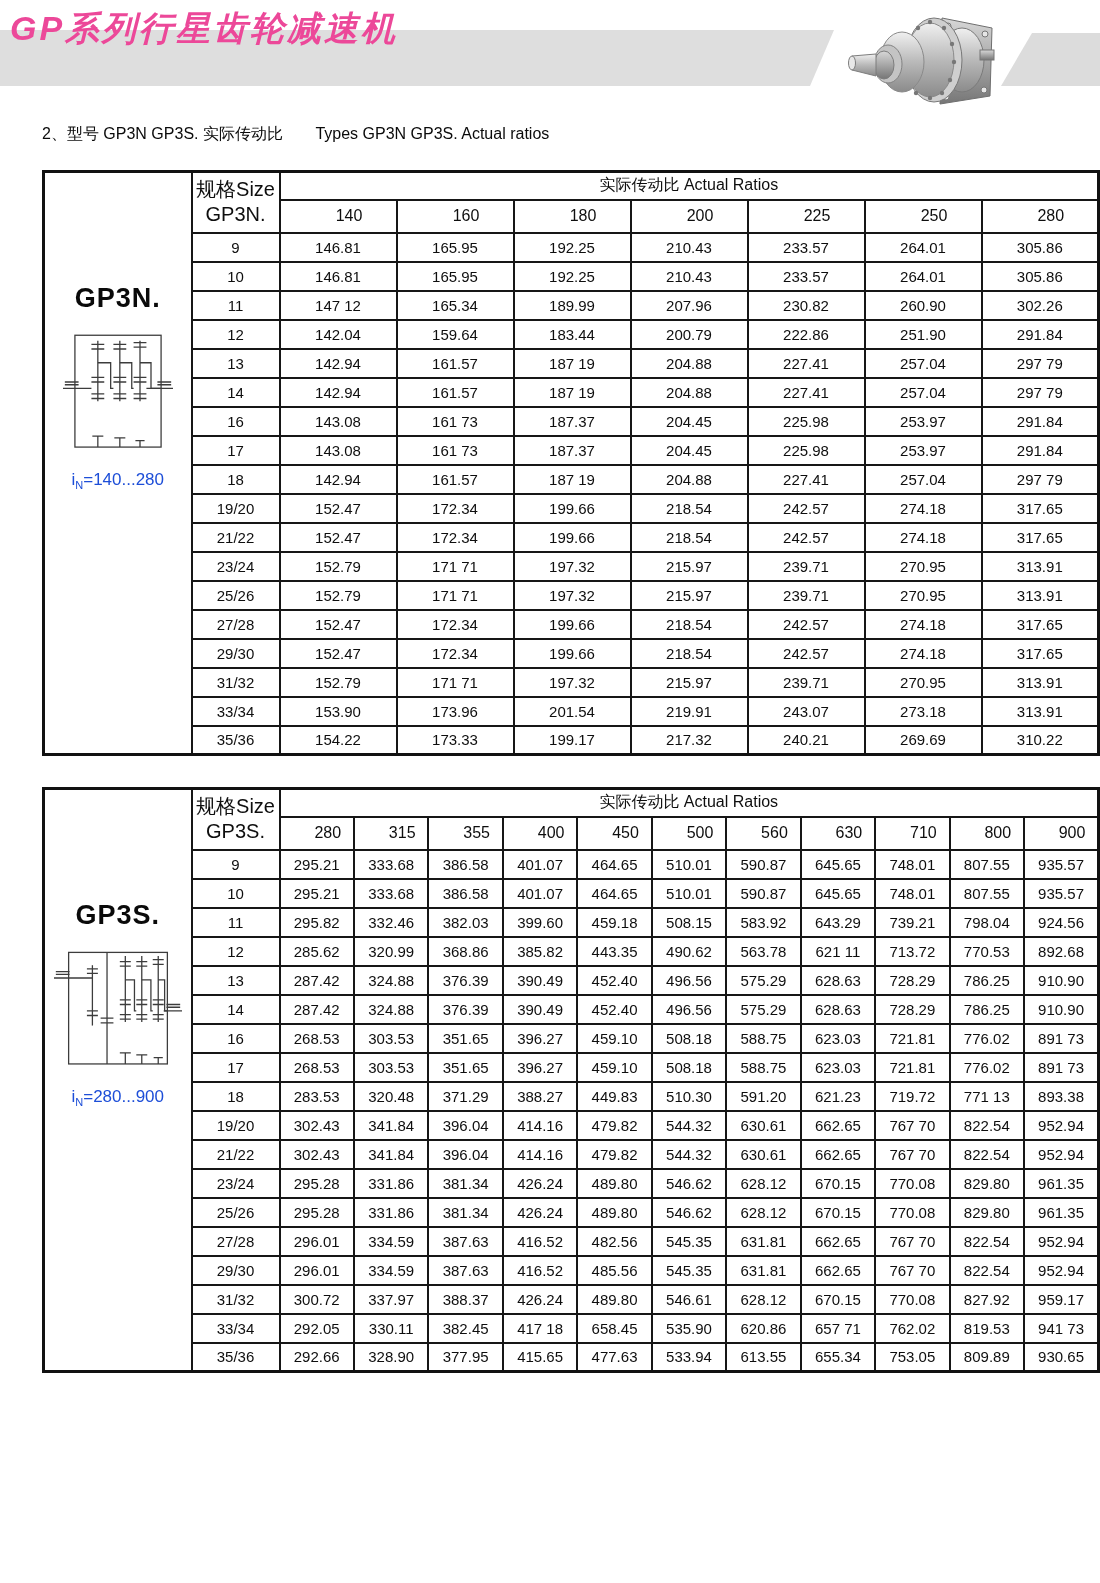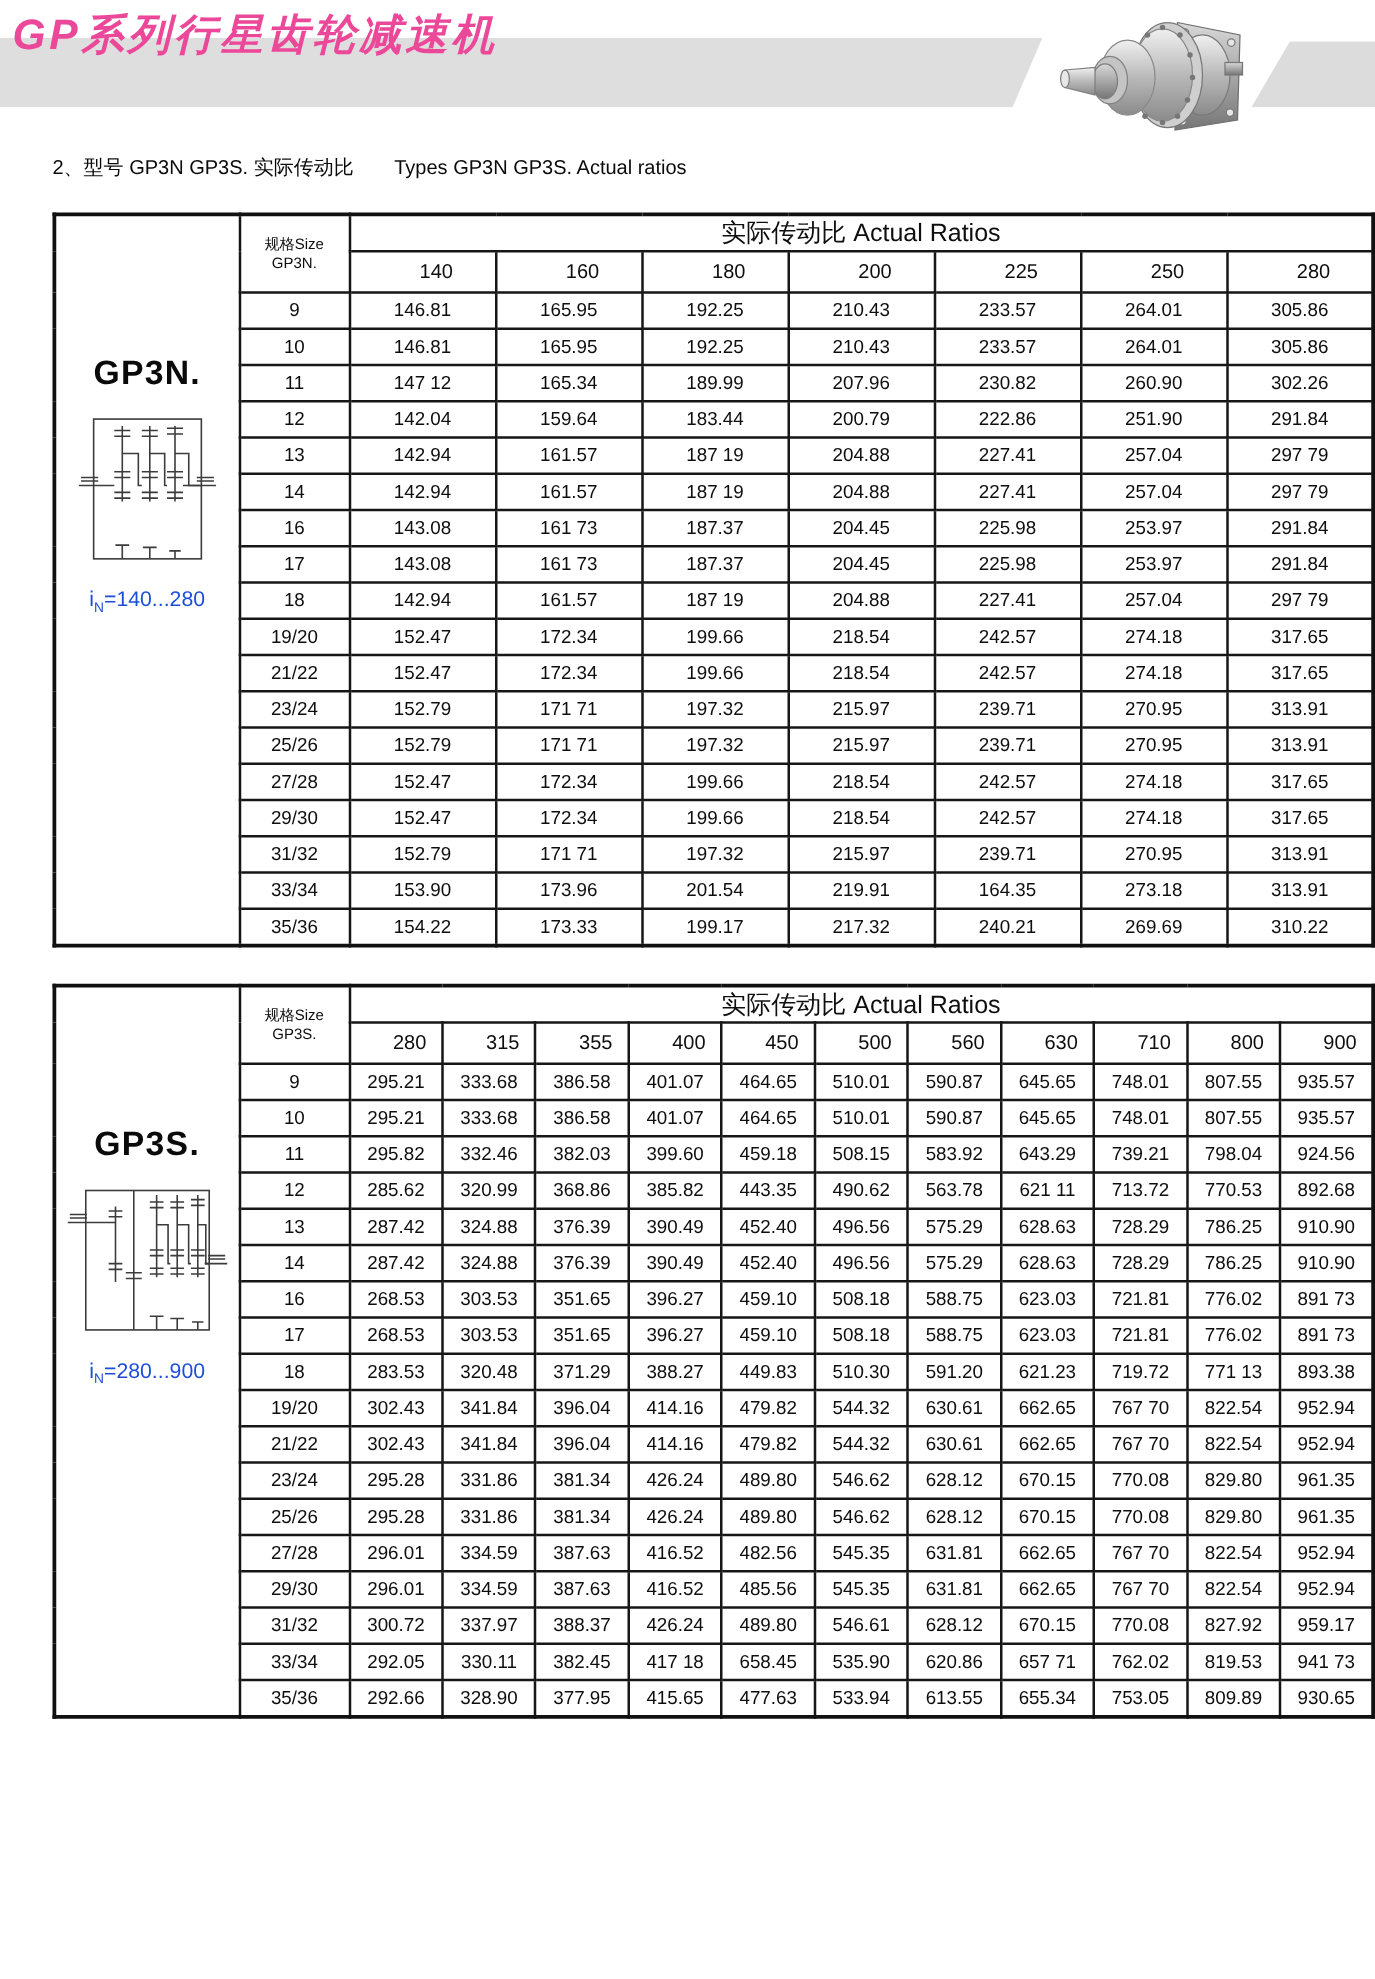--- a/index.html
+++ b/index.html
@@ -27,23 +27,23 @@
   .tblwrap { position:absolute; left:42px; }
   .tbl1 { top:170px; }
   .tbl2 { top:787px; }
   table { border-collapse:collapse; table-layout:fixed; width:1055px;
           border:3px solid #111; }
   td { border:2px solid #161616; text-align:center; vertical-align:middle;
        font-size:15px; color:#0e0e0e; overflow:hidden; white-space:nowrap; }
   tr.hrow1 { height:28px; }
   tr.hrow2 { height:33px; }
   tr.drow  { height:29px; }
-  td.ratios-header { font-size:20px; }
+  td.ratios-header { font-size:16px; }
   td.col-header { font-size:16px;padding-left:22px; }
-  td.size-cell-hdr { font-size:12px; line-height:1.25;margin-left:44px; }
+  td.size-cell-hdr { font-size:20px; line-height:1.25;margin-left:44px; }
   td.diagram-cell { vertical-align:top; background:#fff; }
 
   .diagram-inner { display:flex; flex-direction:column; align-items:center; padding-top:110px; }
   .model-label { font-size:27px; font-weight:bold; letter-spacing:1px; color:#0a0a0a; }
   .kinematic { margin-top:10px; }
   .ratio-range { margin-top:8px; font-size:17px; color:#1d4ed8; }
   .ratio-range sub { font-size:11px; }
 </style>
 </head>
 <body>
@@ -322,21 +322,21 @@
             <td>239.71</td>
             <td>270.95</td>
             <td>313.91</td>
           </tr>
           <tr class="drow">
             <td>33/34</td>
             <td>153.90</td>
             <td>173.96</td>
             <td>201.54</td>
             <td>219.91</td>
-            <td>164.35</td>
+            <td>243.07</td>
             <td>273.18</td>
             <td>313.91</td>
           </tr>
           <tr class="drow">
             <td>35/36</td>
             <td>154.22</td>
             <td>173.33</td>
             <td>199.17</td>
             <td>217.32</td>
             <td>240.21</td>

